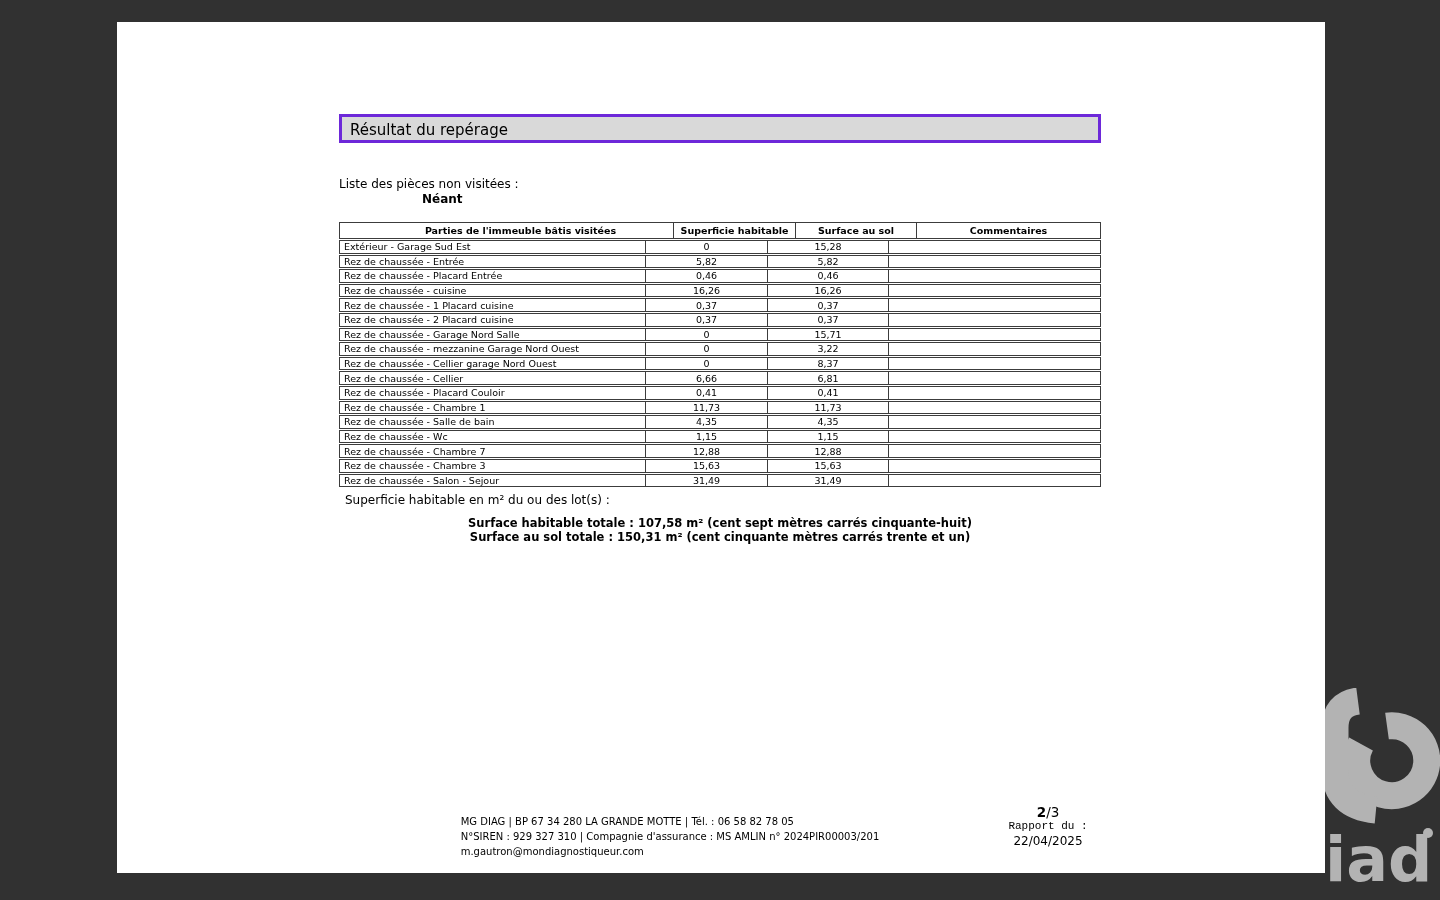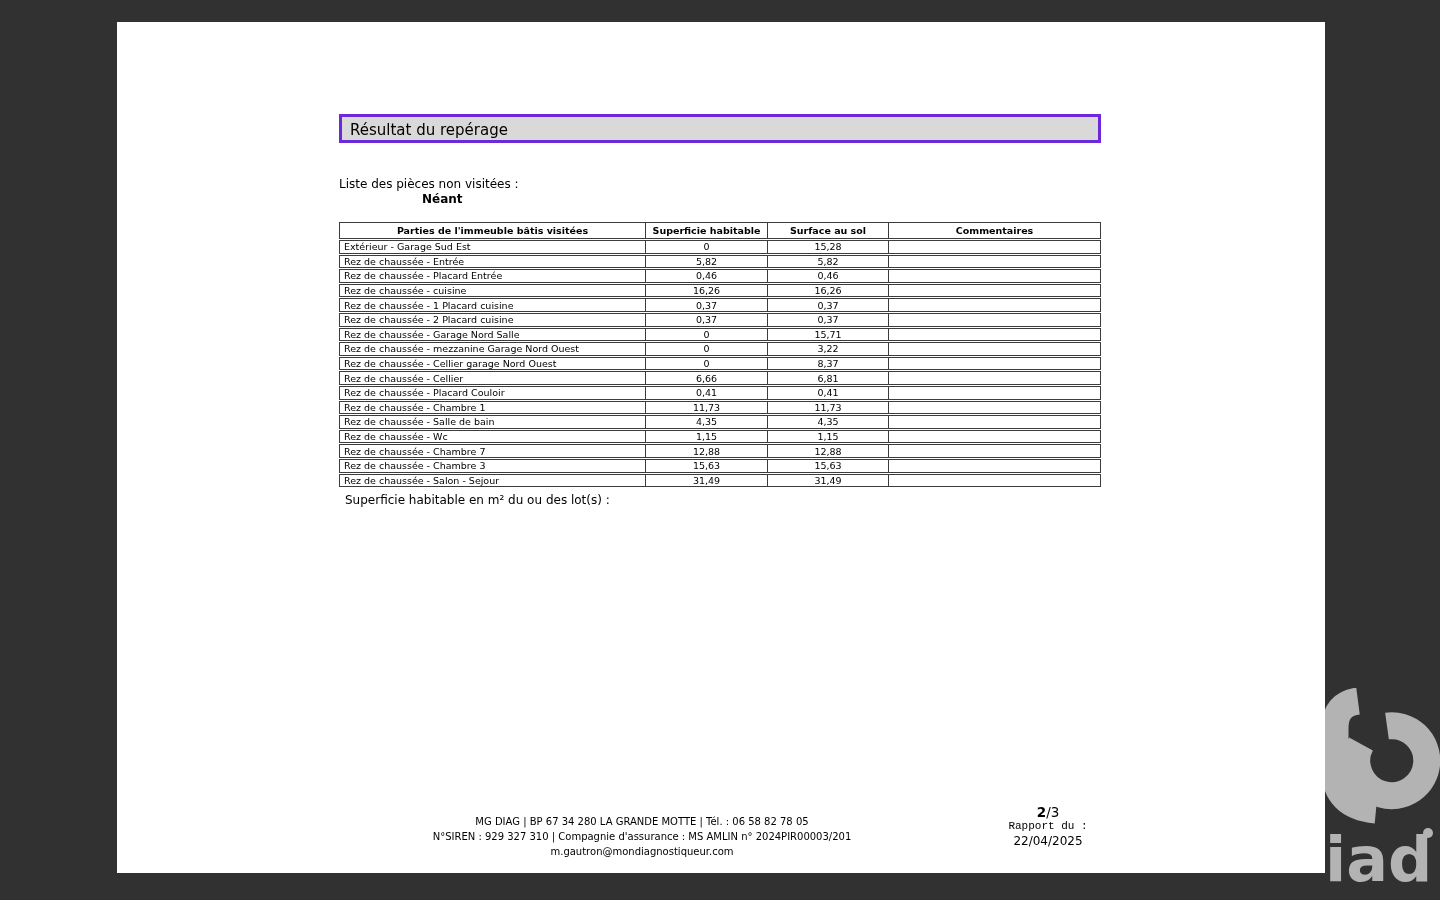--- a/index.html
+++ b/index.html
@@ -23,37 +23,37 @@
     font-size:15px;line-height:27px;padding-left:8px;
   }
   .not-visited-label{position:absolute;left:222px;top:155px;font-size:12px;}
   .not-visited-value{position:absolute;left:305px;top:170px;font-size:12px;font-weight:bold;}
   
   .doc-table{position:absolute;left:222px;top:200px;width:762px;}
   .t-row{
     display:flex;box-sizing:border-box;border:1px solid #3c3c3c;
     margin-bottom:1px;background:#fff;height:13.6px;
   }
-  .t-row.t-head{height:17px;font-weight:bold;}
+  .t-row.t-head{height:17px;font-weight:bold;padding-left:28px;}
   .c{box-sizing:border-box;display:flex;align-items:center;font-size:9.5px;overflow:hidden;white-space:nowrap;}
   .c1{width:305px;padding-left:4px;}
   .c2{width:122px;justify-content:center;border-left:1px solid #3c3c3c;}
   .c3{width:121px;justify-content:center;border-left:1px solid #3c3c3c;}
   .c4{flex:1;border-left:1px solid #3c3c3c;}
   .t-head .c{justify-content:center;padding-left:0;}
   
   .superficie-note{position:absolute;left:228px;top:471px;font-size:12px;}
   .totals{
     position:absolute;left:222px;top:494px;width:762px;
     text-align:center;font-size:11.5px;font-weight:bold;line-height:14px;
   }
   
   .footer-center{
-    position:absolute;left:525px;top:792px;transform:translateX(-50%);
-    text-align:center;font-size:10px;line-height:15px;white-space:nowrap;
+    position:absolute;left:553px;top:792px;transform:translateX(-50%);
+    text-align:left;font-size:10px;line-height:15px;white-space:nowrap;
   }
   .page-block{
     position:absolute;left:931px;top:782px;transform:translateX(-50%);
     text-align:center;white-space:nowrap;
   }
   .page-num{font-size:13.5px;}
   .page-num .cur{font-weight:bold;}
   .report-label{font-size:11px;line-height:13px;font-family:Liberation Mono, monospace;}
   .report-date{font-size:12px;line-height:16px;}
 </style>
@@ -204,20 +204,24 @@
       <div class="c c1">Rez de chaussée - Salon - Sejour</div>
       <div class="c c2">31,49</div>
       <div class="c c3">31,49</div>
       <div class="c c4"></div>
     </div>
   </div>
   </div>
 
   <div class="superficie-note">Superficie habitable en m² du ou des lot(s) :</div>
 
+  <div class="totals">
+    <div>Surface habitable totale : 107,58 m² (cent sept mètres carrés cinquante-huit)</div>
+    <div>Surface au sol totale : 150,31 m² (cent cinquante mètres carrés trente et un)</div>
+  </div>
 
   <div class="footer-center">
     <div>MG DIAG | BP 67 34 280 LA GRANDE MOTTE | Tél. : 06 58 82 78 05</div>
     <div>N°SIREN : 929 327 310 | Compagnie d'assurance : MS AMLIN n° 2024PIR00003/201</div>
     <div>m.gautron@mondiagnostiqueur.com</div>
   </div>
 
   <div class="page-block">
     <div class="page-num"><span class="cur">2</span><span>/3</span></div>
     <div class="report-label">Rapport du :</div>

